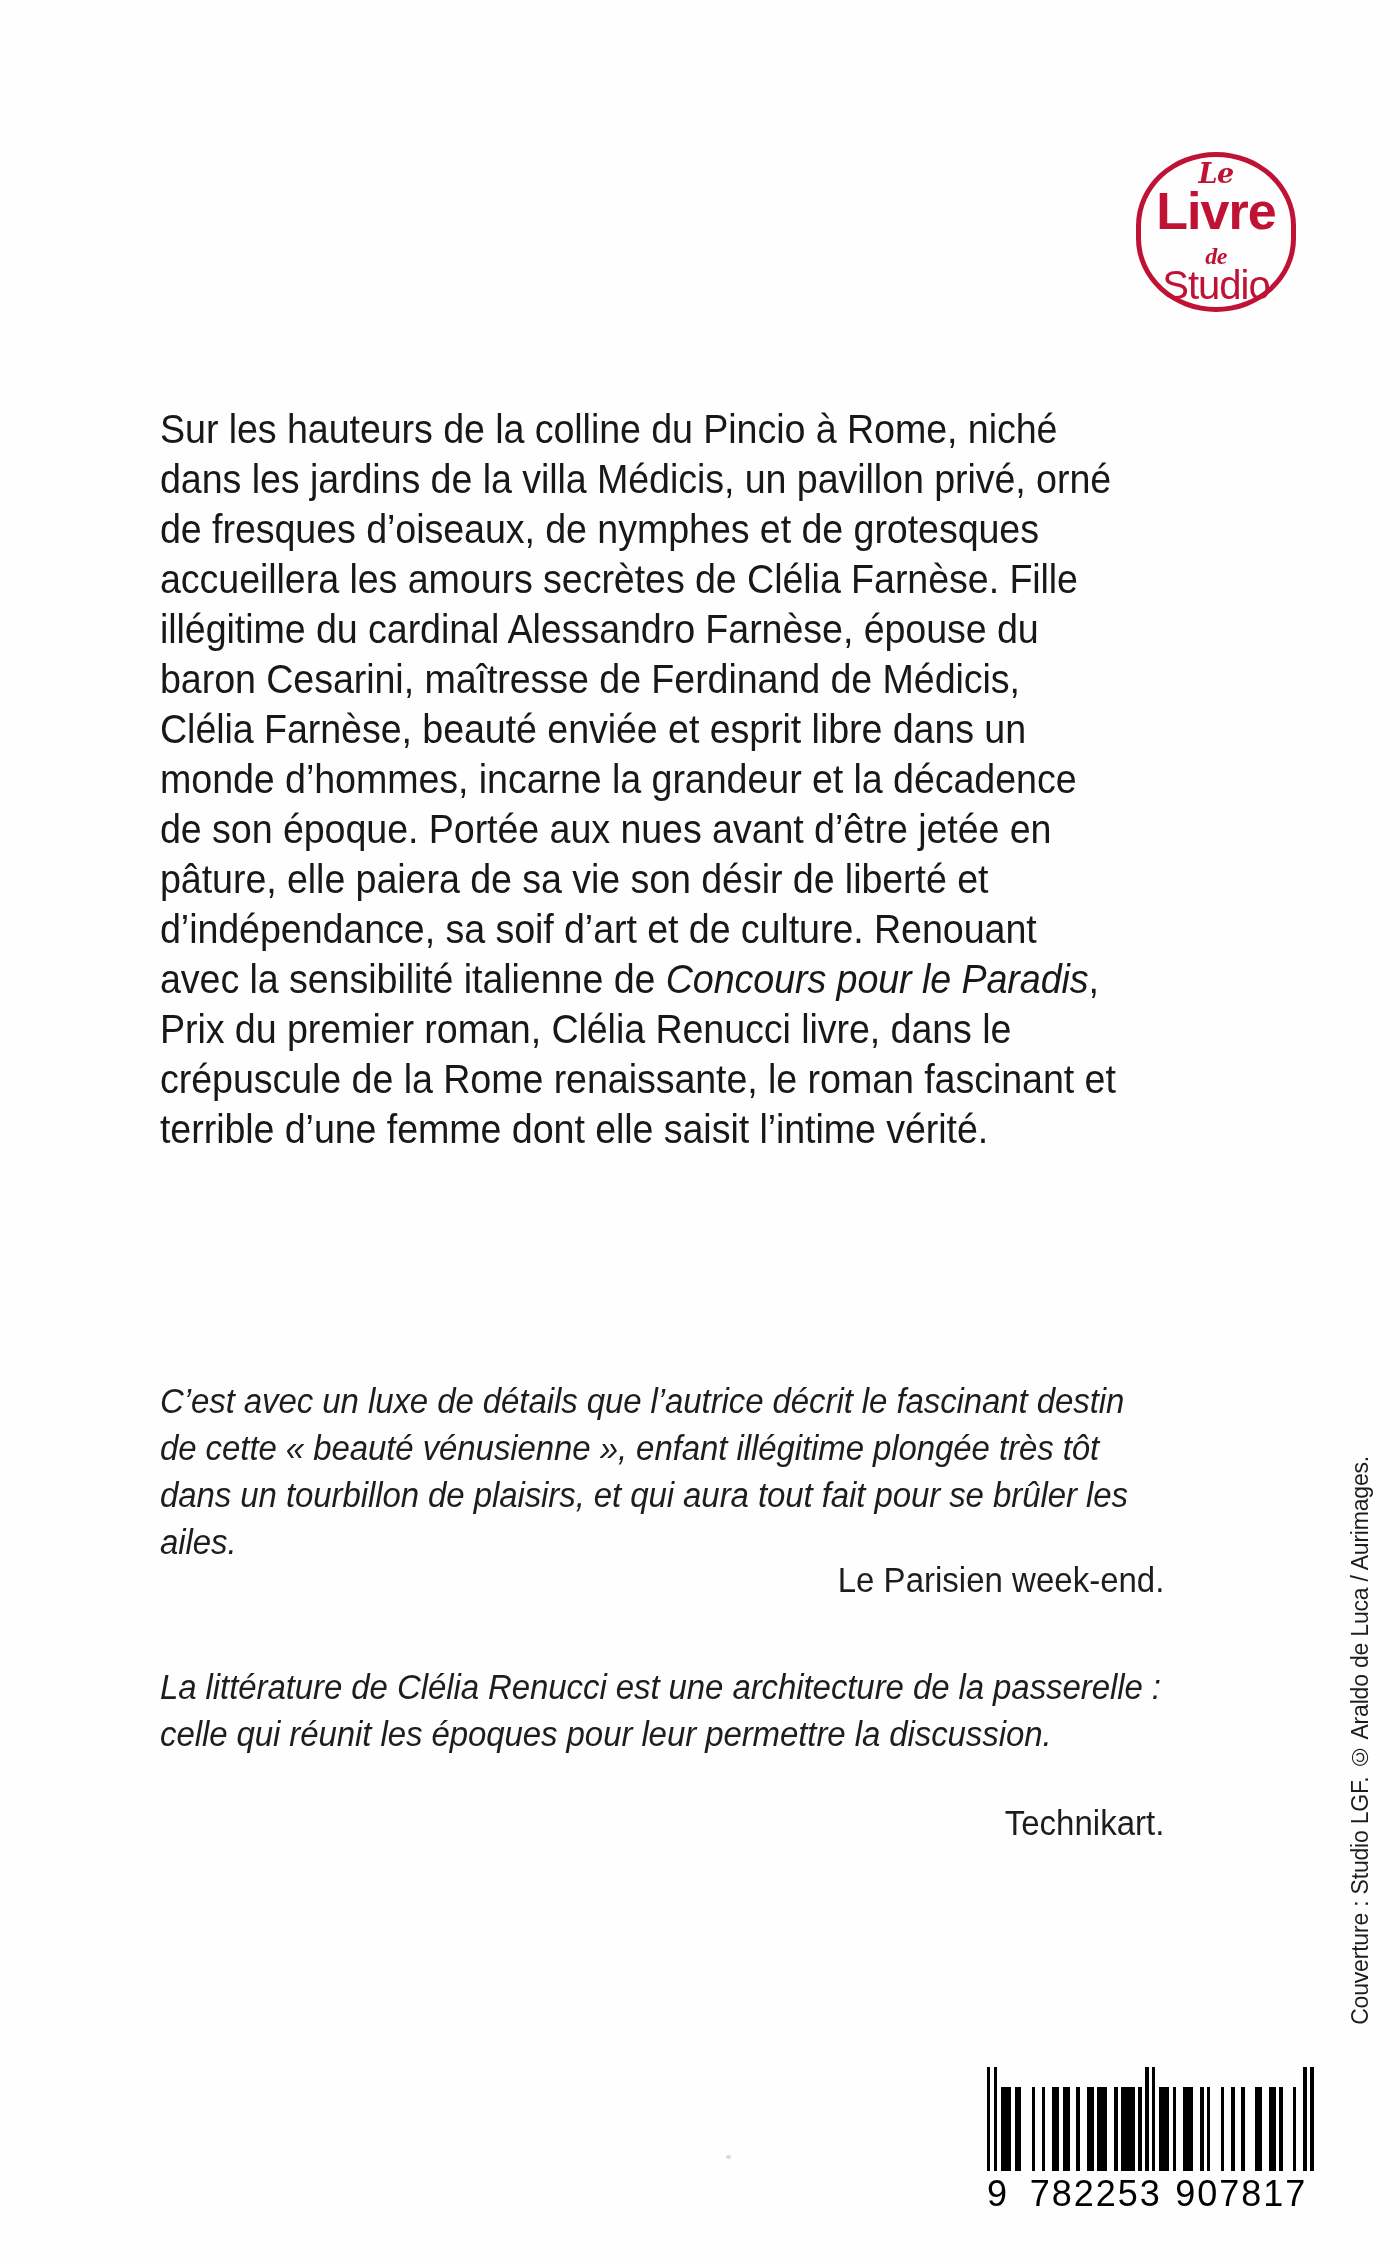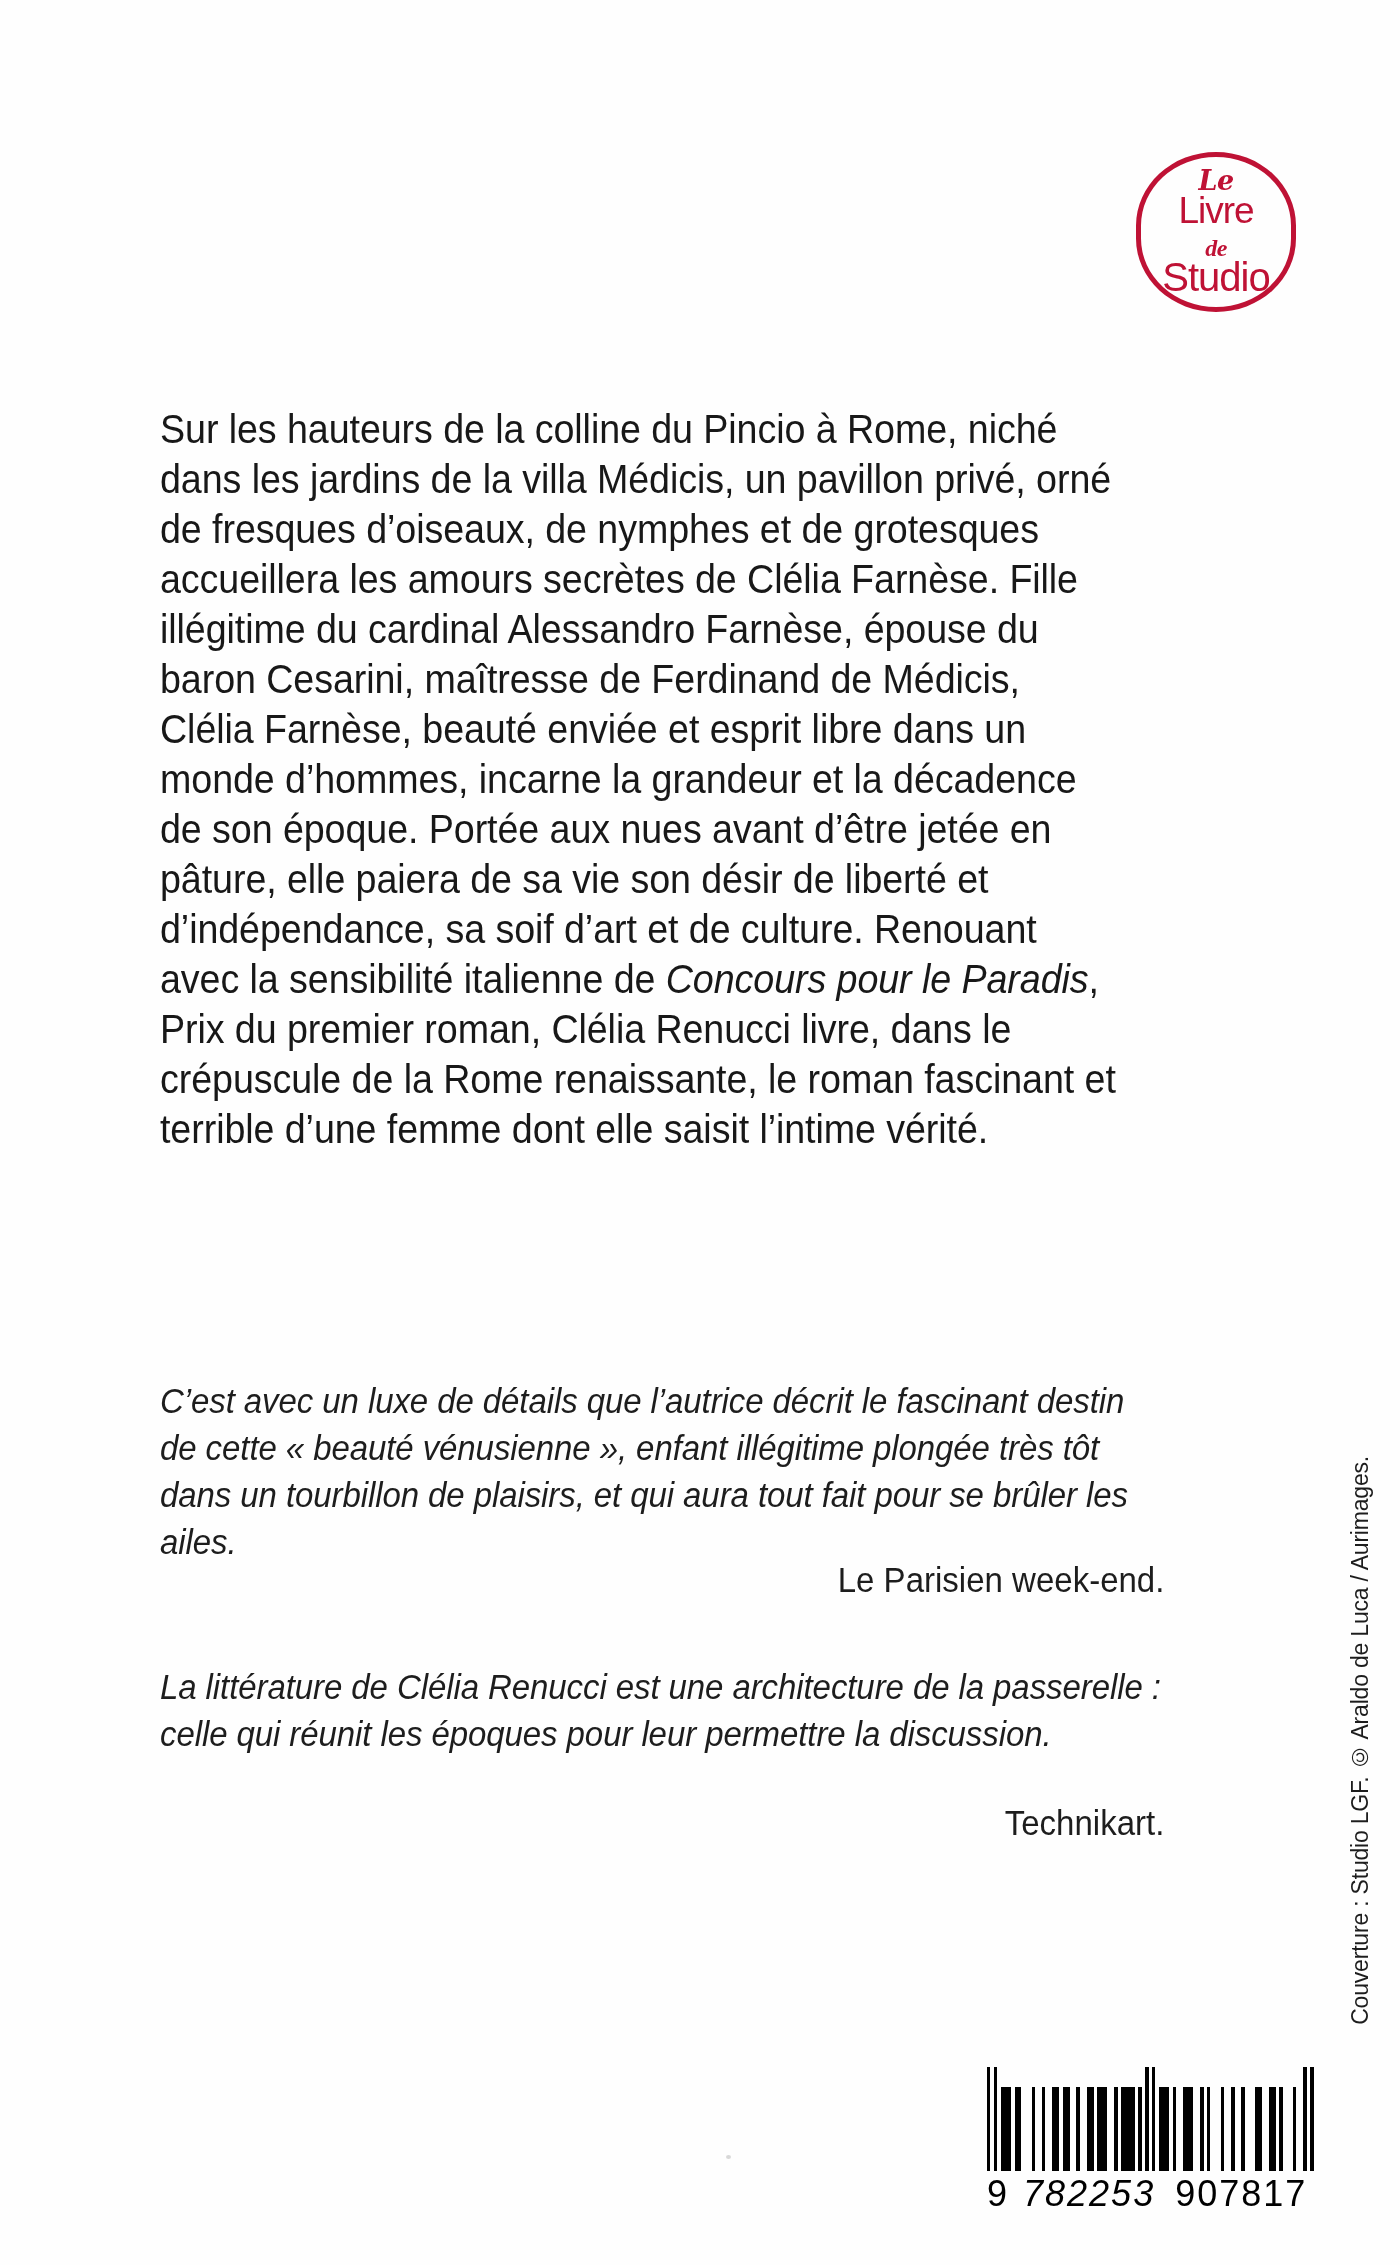--- a/index.html
+++ b/index.html
@@ -80,22 +80,22 @@
   }
   .logo-le {
     font-family: "DejaVu Serif", serif;
     font-style: italic;
     font-size: 27px;
     font-weight: 600;
     margin-bottom: -2px;
     letter-spacing: -0.5px;
   }
   .logo-livre {
-    font-size: 37px;
-    font-weight: 400;
+    font-size: 52px;
+    font-weight: 700;
     letter-spacing: -1px;
     margin-bottom: 7px;
   }
   .logo-de {
     font-family: Liberation Serif, serif;
     font-style: italic;
     font-size: 24px;
     font-weight: 600;
     margin-bottom: -3px;
     letter-spacing: -0.5px;
@@ -205,21 +205,21 @@
   .barcode-digits {
     margin-top: 2px;
     display: flex;
     align-items: baseline;
     font-size: 36px;
     letter-spacing: 2px;
     color: #000;
     font-family: "Liberation Sans", sans-serif;
   }
   .bc-lead { margin-right: 14px; }
-  .bc-left { flex: 1; text-align: left; font-style: italic; }
+  .bc-left { flex: 1; text-align: center; }
   .bc-right { flex: 1; text-align: center; }
 
   .faint-dot {
     position: absolute;
     left: 726px;
     top: 2155px;
     width: 5px;
     height: 4px;
     background: #d8d8d8;
     border-radius: 50%;

